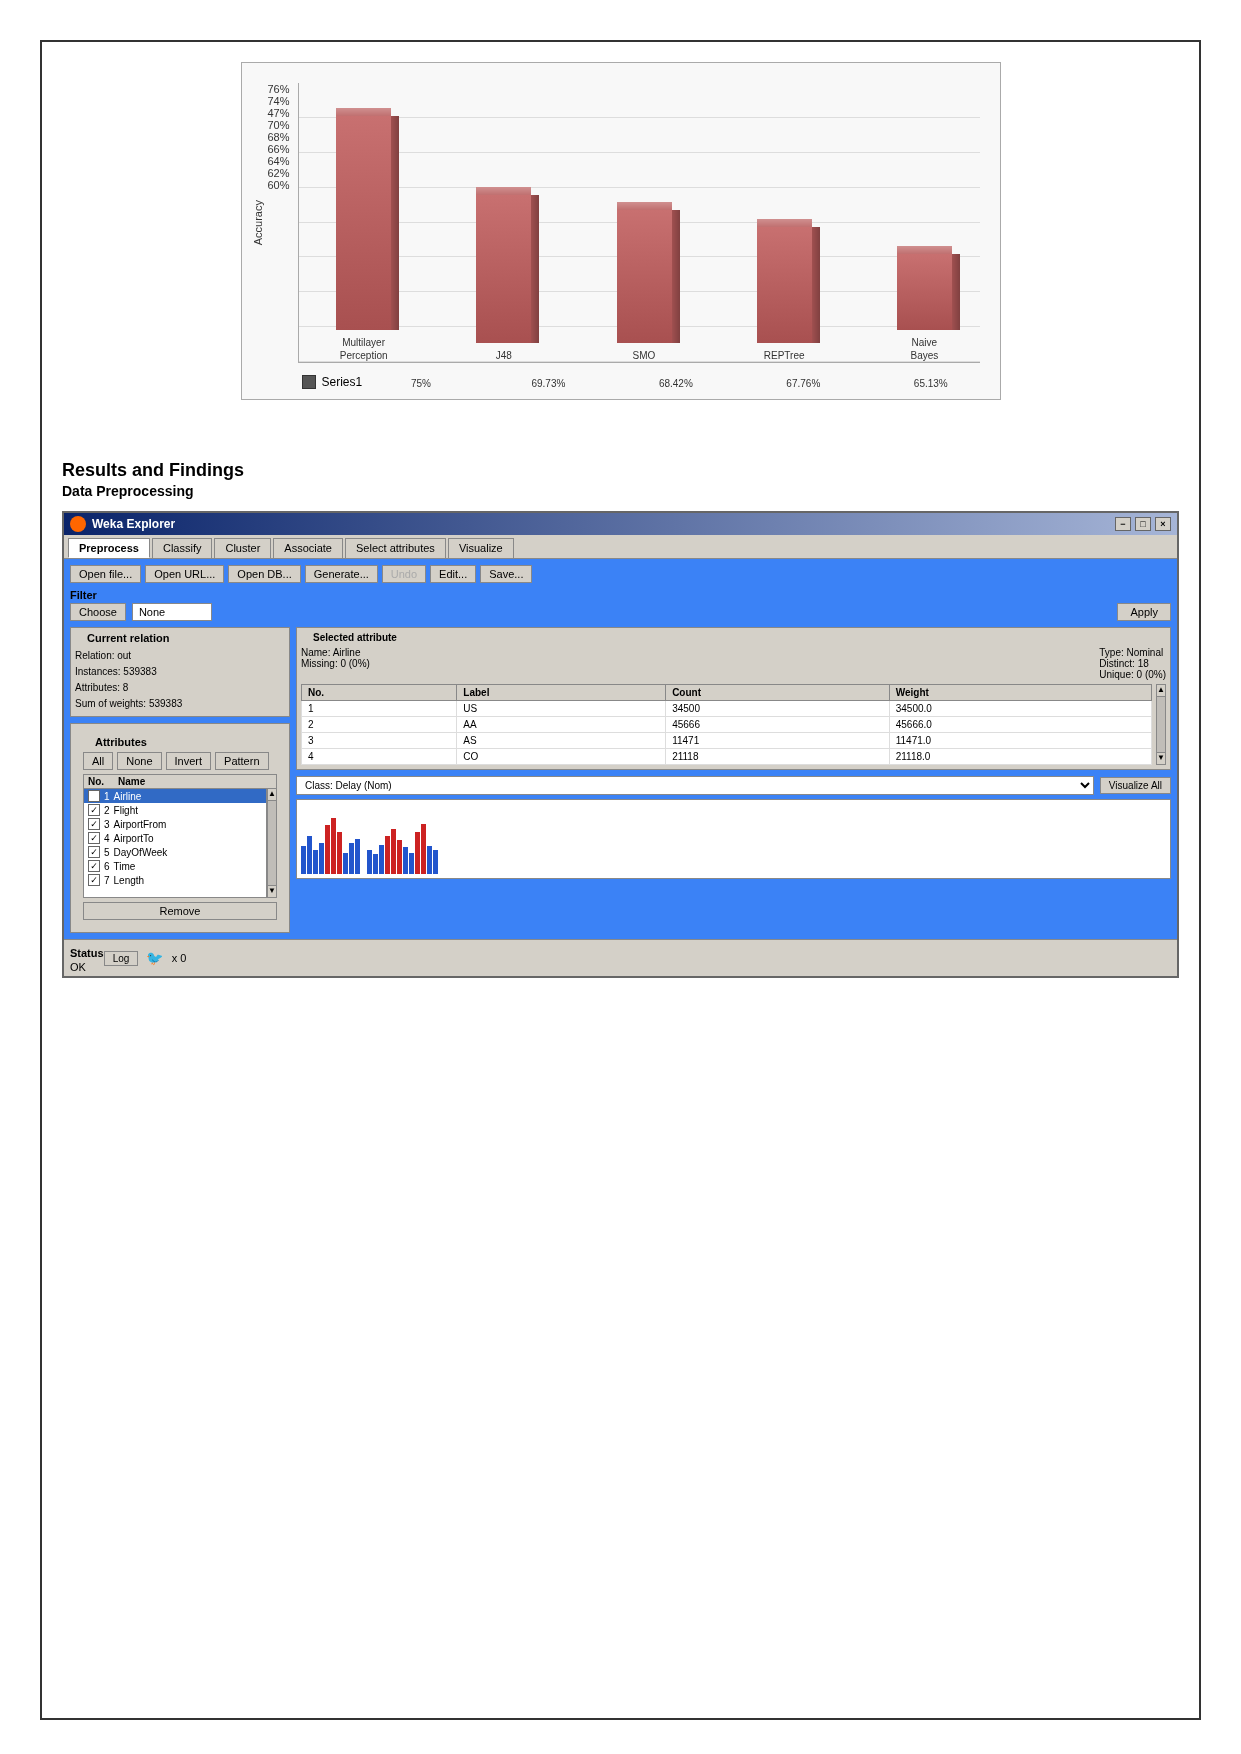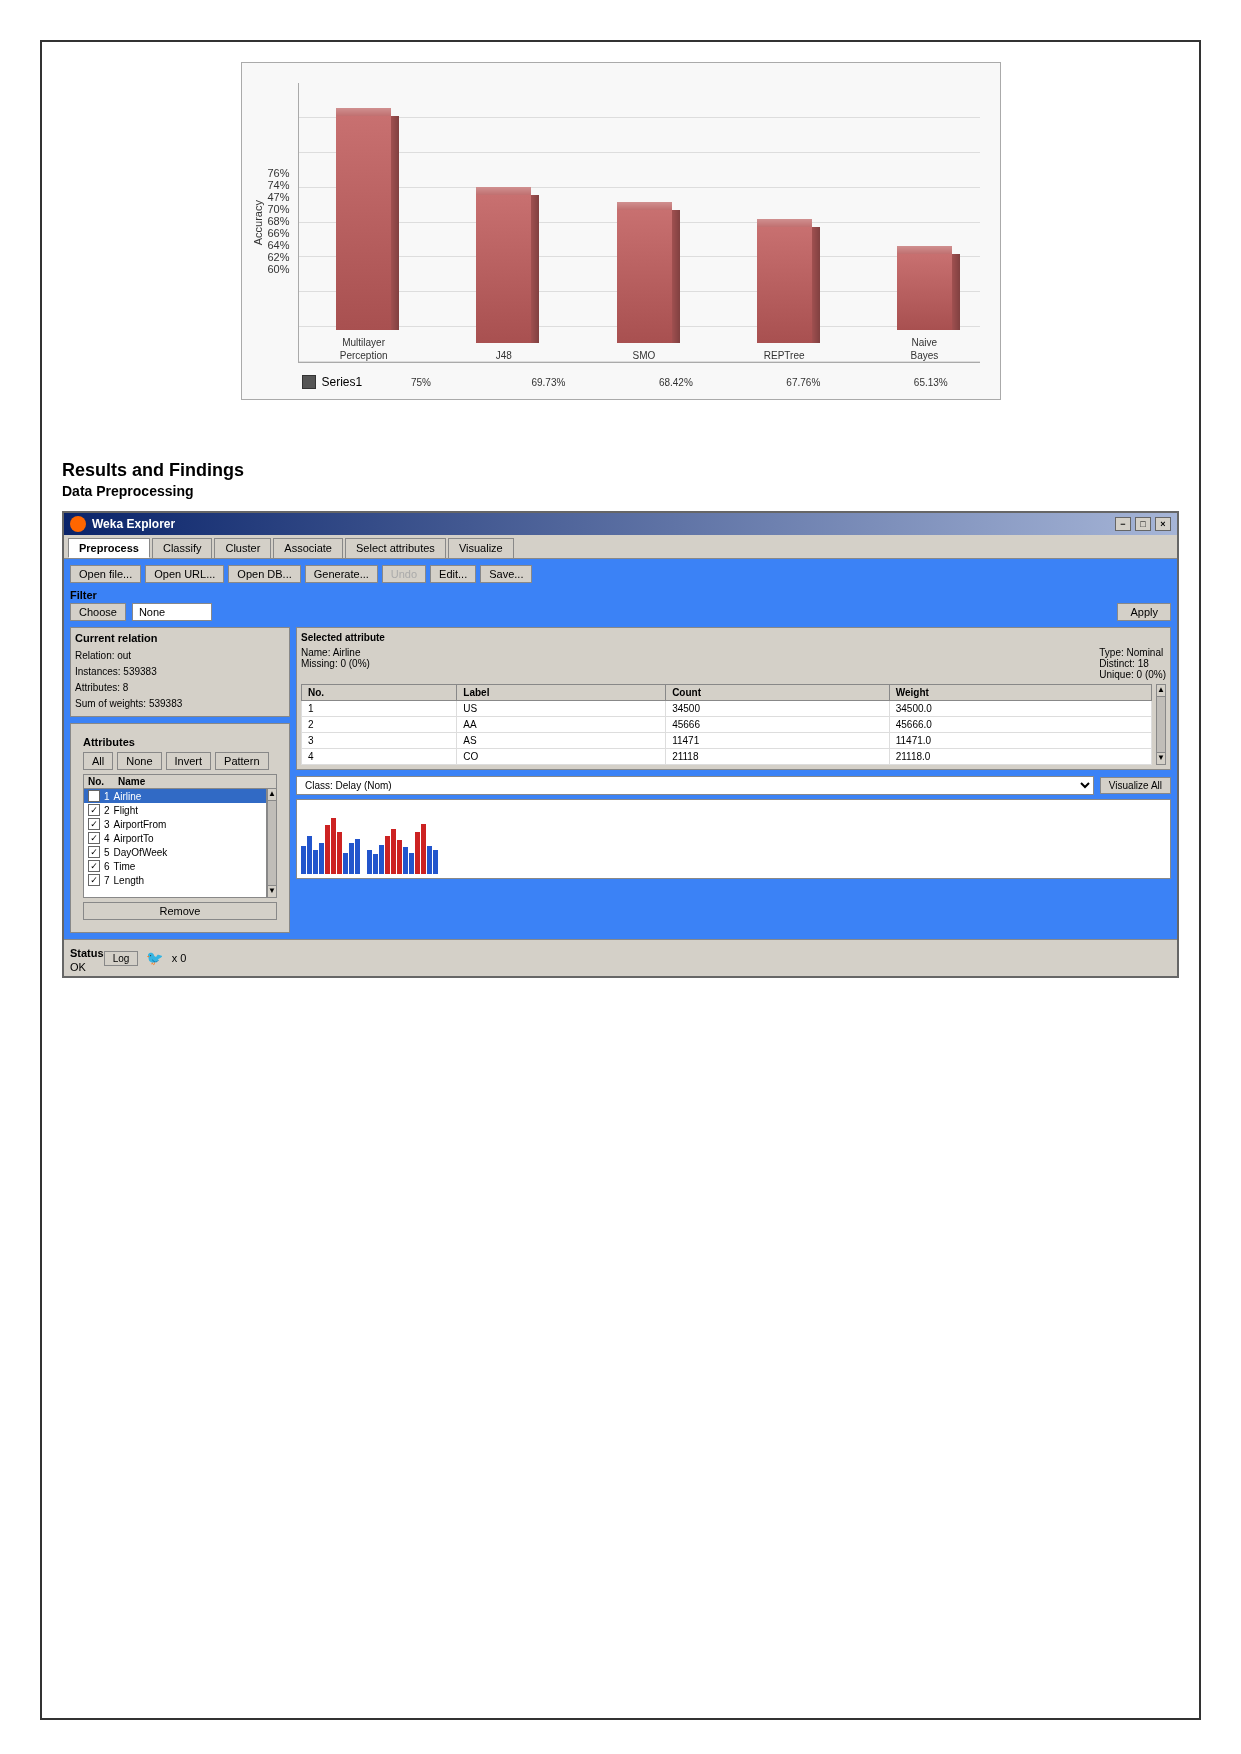--- a/index.html
+++ b/index.html
@@ -31,21 +31,21 @@
     }
     .chart-area {
       display: flex;
       align-items: flex-end;
       height: 280px;
       position: relative;
     }
     .y-axis {
       display: flex;
       flex-direction: column;
-      justify-content: center;
+      justify-content: flex-start;
       height: 100%;
       margin-right: 8px;
       font-size: 11px;
       color: #333;
       text-align: right;
       padding-bottom: 4px;
     }
     .y-axis-label {
       writing-mode: vertical-rl;
       transform: rotate(180deg);
@@ -110,21 +110,21 @@
     }
     .bar-label {
       margin-top: 6px;
       font-size: 10px;
       text-align: center;
       color: #333;
       line-height: 1.3;
     }
     .legend-row {
       display: flex;
-      align-items: center;
+      align-items: flex-end;
       margin-top: 12px;
       padding-left: 50px;
     }
     .legend-box {
       width: 14px;
       height: 14px;
       background: #555;
       margin-right: 6px;
       border: 1px solid #333;
     }
@@ -278,20 +278,21 @@
     .weka-panel {
       background: #d4d0c8;
       border: 1px solid #888;
       padding: 4px;
       margin-bottom: 6px;
       font-size: 11px;
     }
     .weka-panel-title {
       font-weight: bold;
       margin-bottom: 4px;
+      margin-left: 12px;
     }
     .weka-relation-info {
       font-size: 10px;
       line-height: 1.6;
     }
     .weka-attributes-panel {
       border: 1px solid #888;
       background: #d4d0c8;
       padding: 12px;
     }

